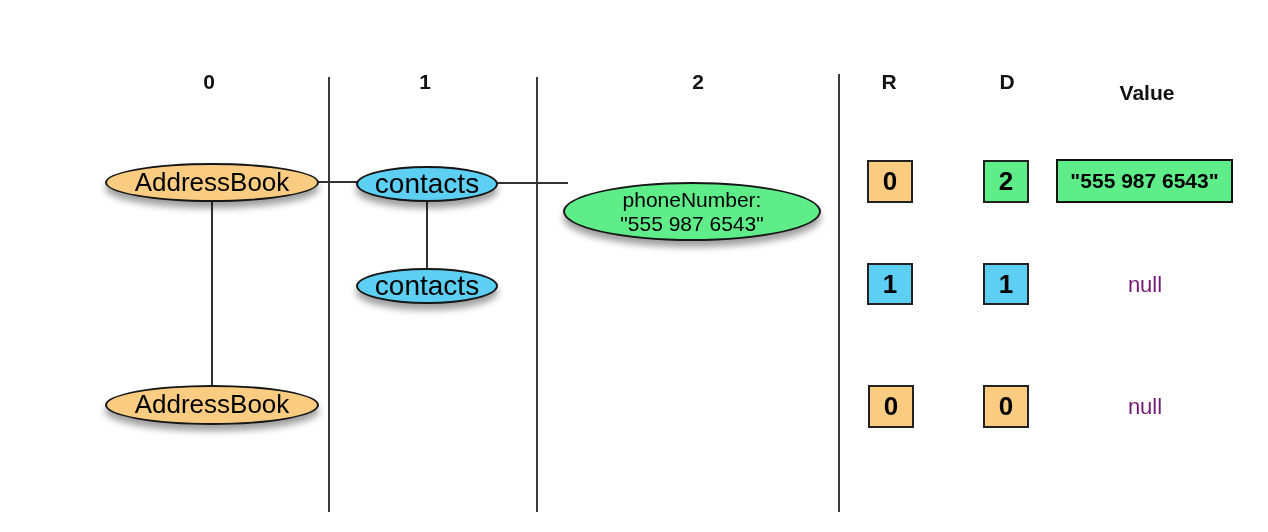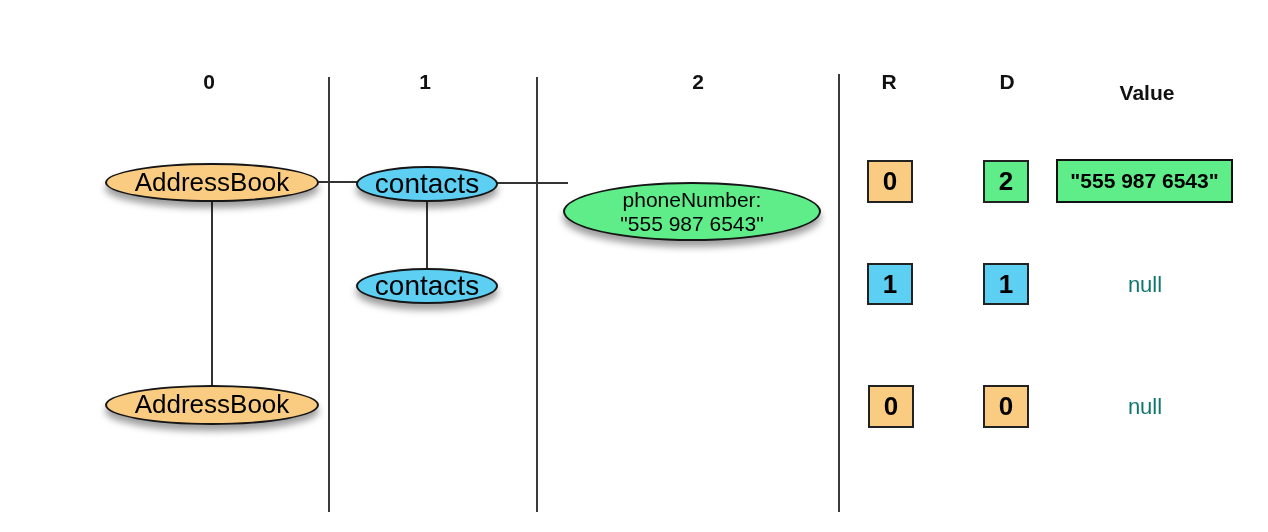--- a/index.html
+++ b/index.html
@@ -66,21 +66,21 @@
     align-items: center;
     justify-content: center;
     font-size: 21px;
     font-weight: bold;
     white-space: nowrap;
   }
   .nulltext {
     position: absolute;
     transform: translateX(-50%);
     font-size: 22px;
-    color: #0f766e;
+    color: #701a75;
   }
   .orange { background: #facc82; }
   .blue   { background: #5ccff3; }
   .green  { background: #5fed8a; }
 </style>
 </head>
 <body>
 
 <div class="canvas">
 

